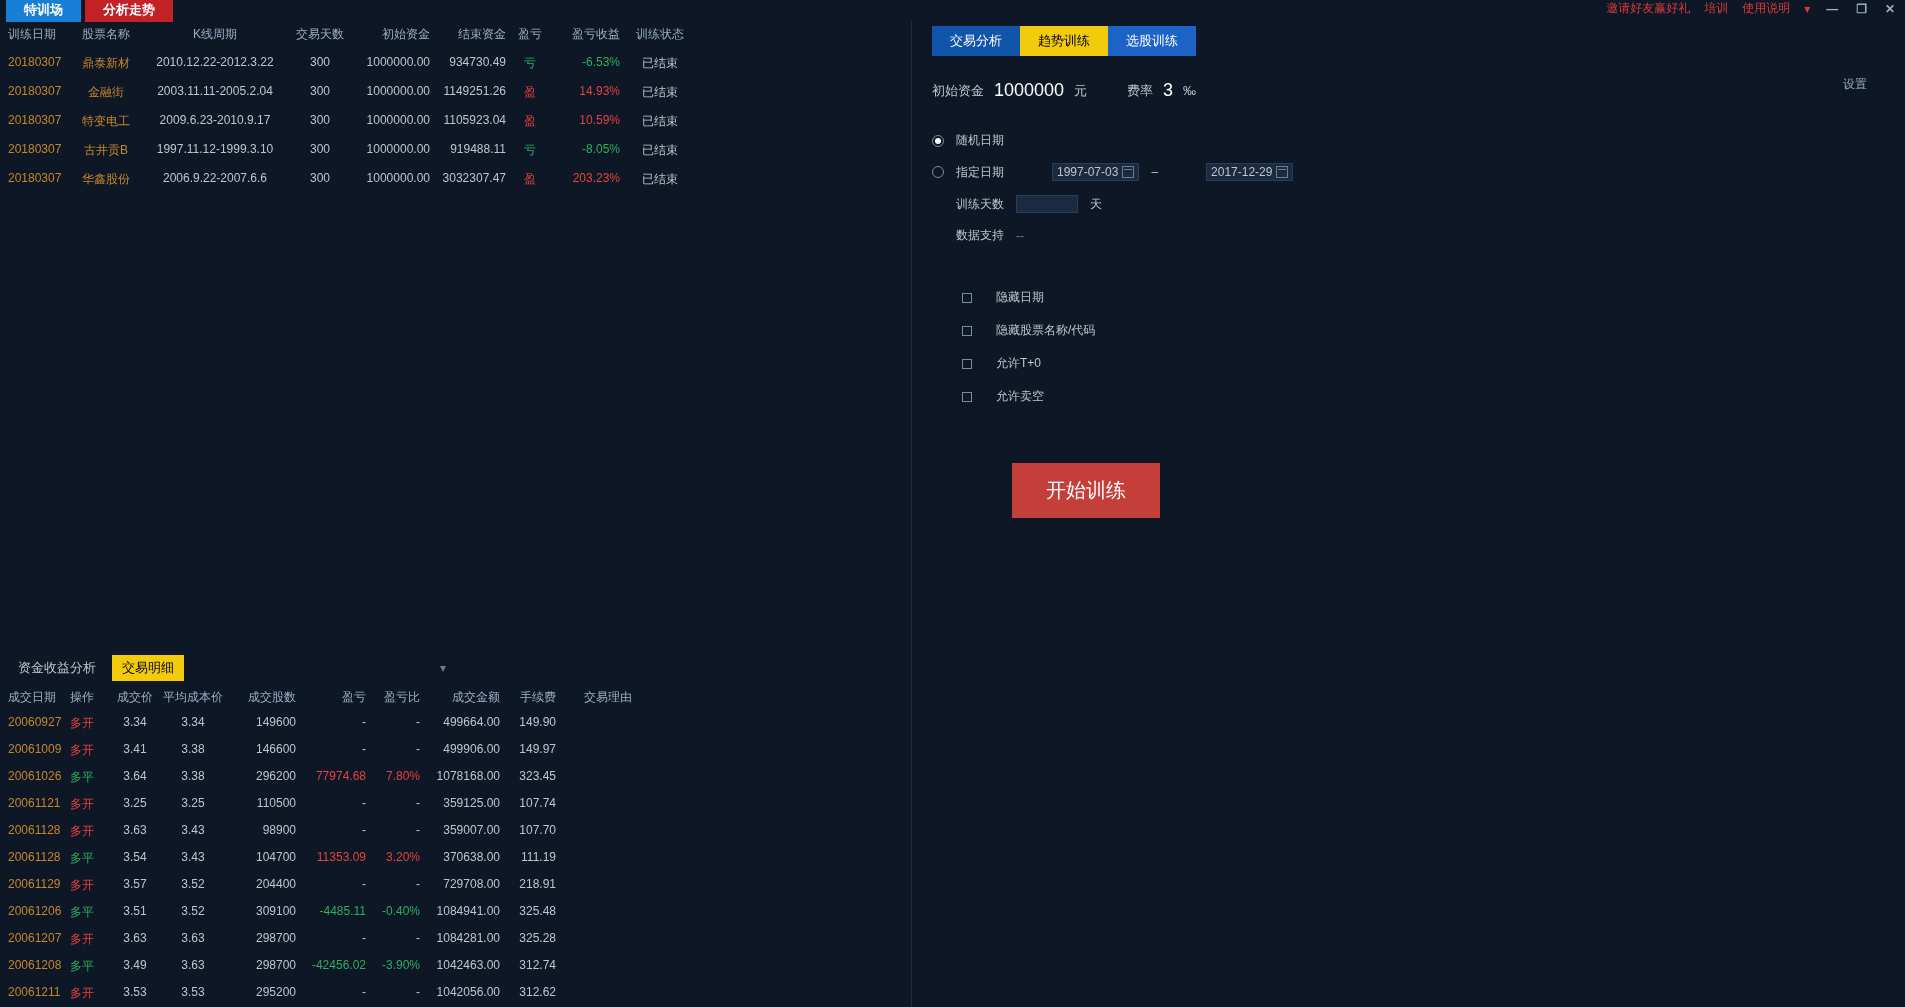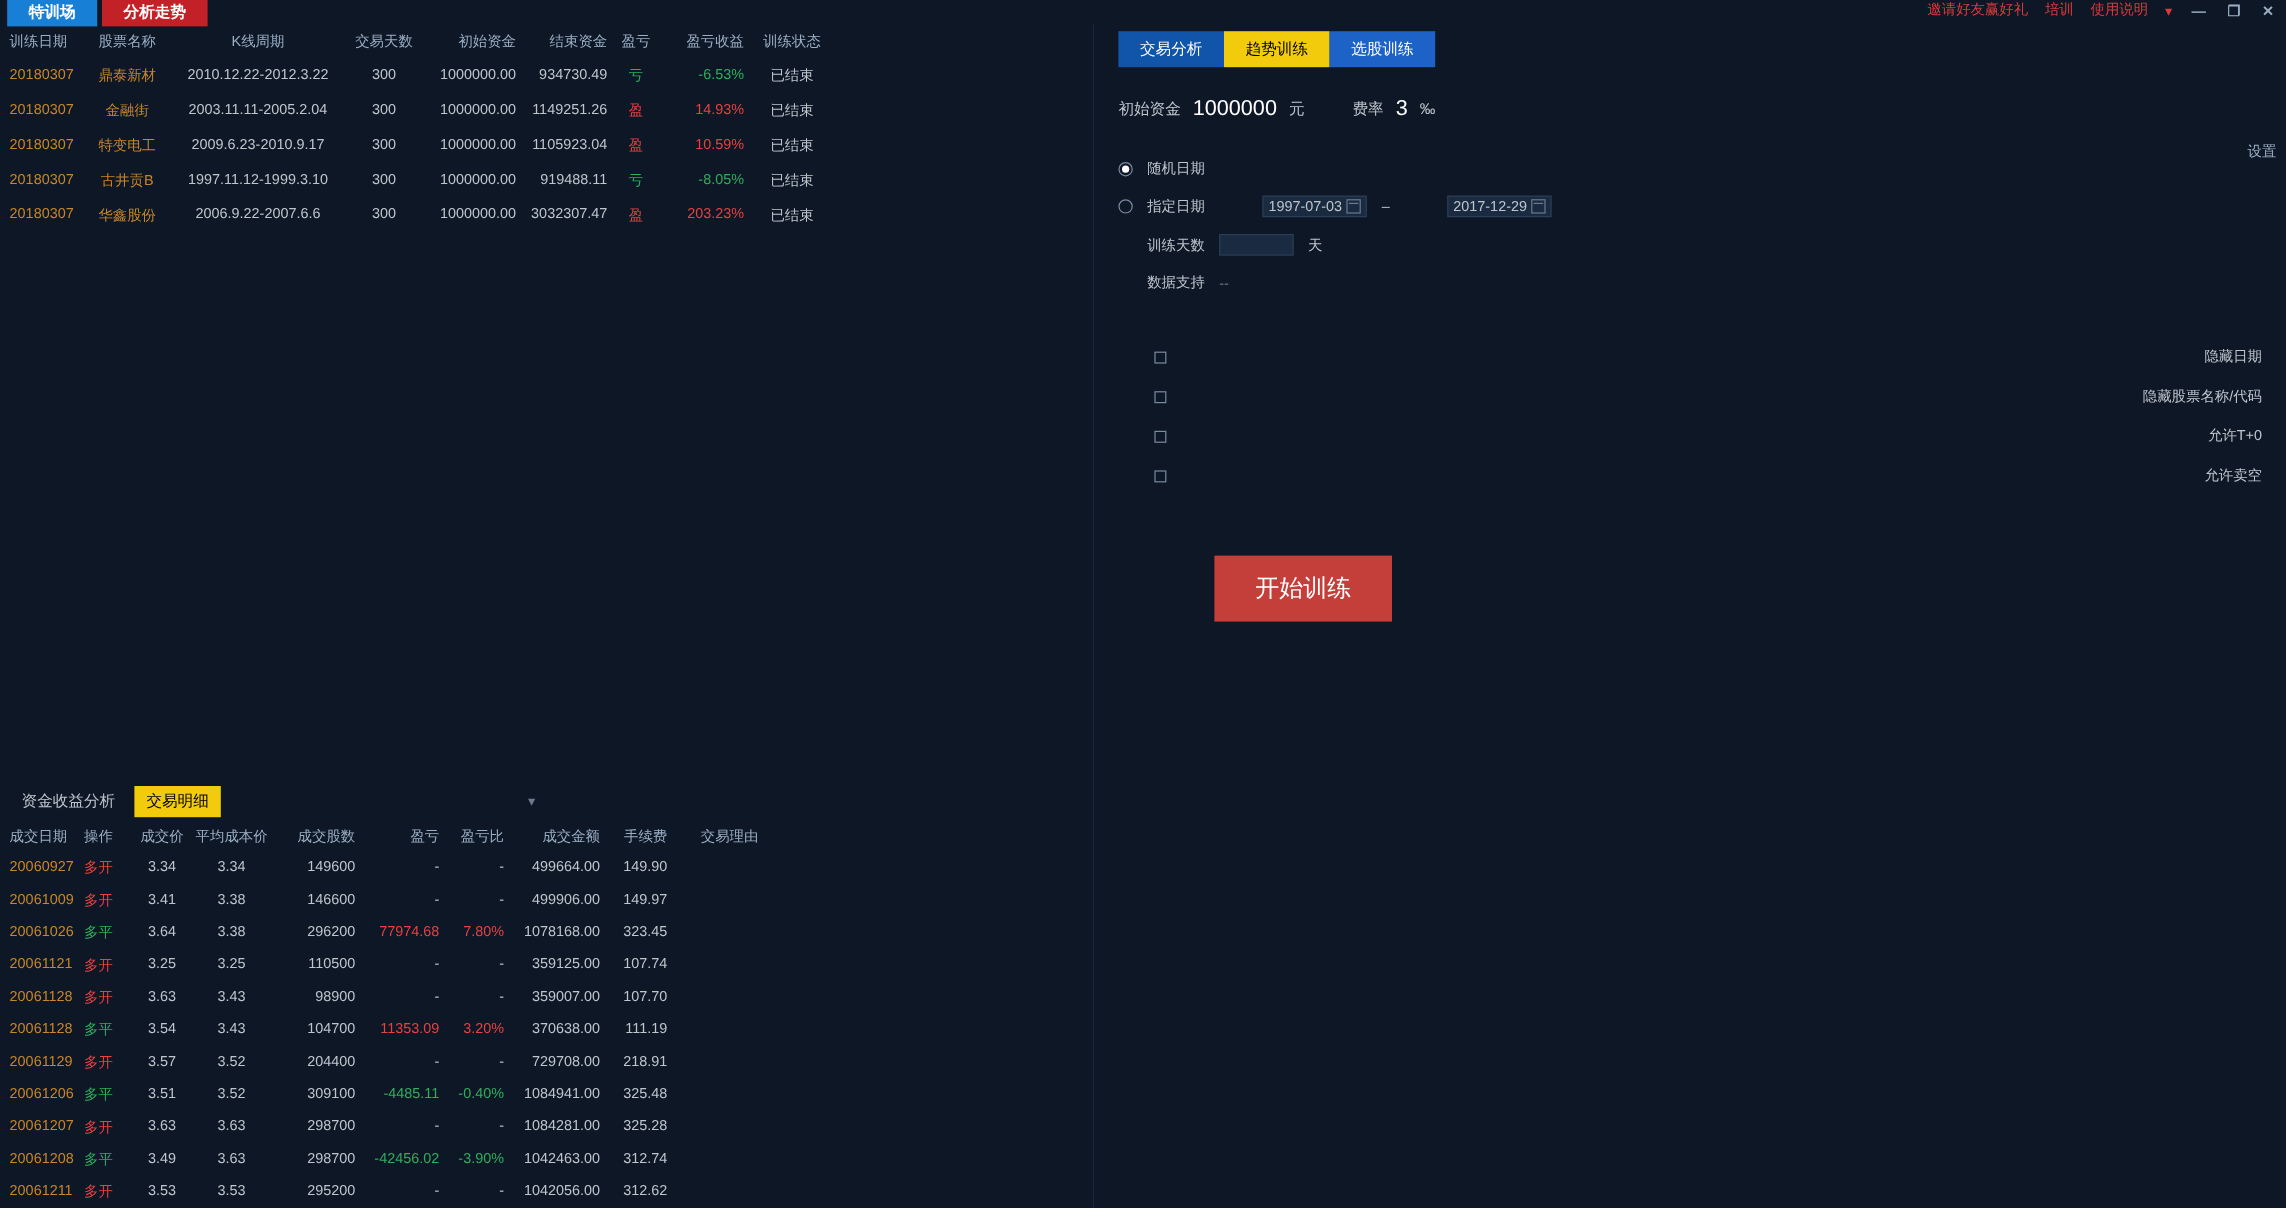--- a/index.html
+++ b/index.html
@@ -41,34 +41,34 @@
 
 .right-tabs{display:flex;margin-top:6px;}
 .right-tabs .rt{padding:6px 18px;font-size:13px;cursor:pointer;}
 .right-tabs .rt.blue{background:#1155aa;color:#fff;}
 .right-tabs .rt.yellow{background:#f2cc0c;color:#000;}
 .right-tabs .rt.blue2{background:#1d62c6;color:#fff;}
 
 .form-row{display:flex;align-items:center;margin-top:24px;gap:10px;}
 .form-row .lbl{color:#c0c5cc;font-size:13px;}
 .form-row .val{color:#fff;font-size:18px;}
-.settings-link{position:absolute;right:8px;top:56px;color:#9aaec4;font-size:12px;cursor:pointer;margin-top:42px;}
+.settings-link{position:absolute;right:38px;top:56px;color:#9aaec4;font-size:12px;cursor:pointer;}
 
 .radio-group{margin-top:24px;}
 .radio-row{display:flex;align-items:center;gap:12px;padding:7px 0;}
 .radio{width:12px;height:12px;border-radius:50%;border:1px solid #7a8aa0;display:inline-flex;align-items:center;justify-content:center;cursor:pointer;}
 .radio.checked::after{content:"";width:6px;height:6px;border-radius:50%;background:#fff;}
 .date-box{background:#1a2a40;border:1px solid #2b3d57;padding:1px 4px;color:#c0c5cc;display:inline-flex;align-items:center;gap:4px;margin-left:36px;}
 .cal-icon{display:inline-block;width:12px;height:12px;border:1px solid #6b7a8d;position:relative;}
 .cal-icon::before{content:"";position:absolute;top:2px;left:1px;right:1px;border-top:1px solid #6b7a8d;}
 .num-box{background:#1a2a40;border:1px solid #2b3d57;width:62px;height:18px;}
 .stock-input{background:#2a3a52;border:none;width:100px;height:18px;color:#6b7a8d;padding:0 4px;font-size:11px;}
 
 .check-group{margin-top:30px;}
-.check-row{display:flex;align-items:center;gap:12px;padding:8px 0 8px 30px;justify-content:space-between;}
+.check-row{display:flex;align-items:center;gap:24px;padding:8px 0 8px 30px;}
 .checkbox{width:10px;height:10px;border:1px solid #7a8aa0;cursor:pointer;}
 
 .start-btn{margin:50px 0 0 80px;background:#c43e3a;color:#fff;font-size:20px;padding:14px 34px;border:none;cursor:pointer;}
 </style>
 </head>
 <body>
 
 <div class="titlebar">
   <div class="tabs">
     <div class="tab blue">特训场</div>

